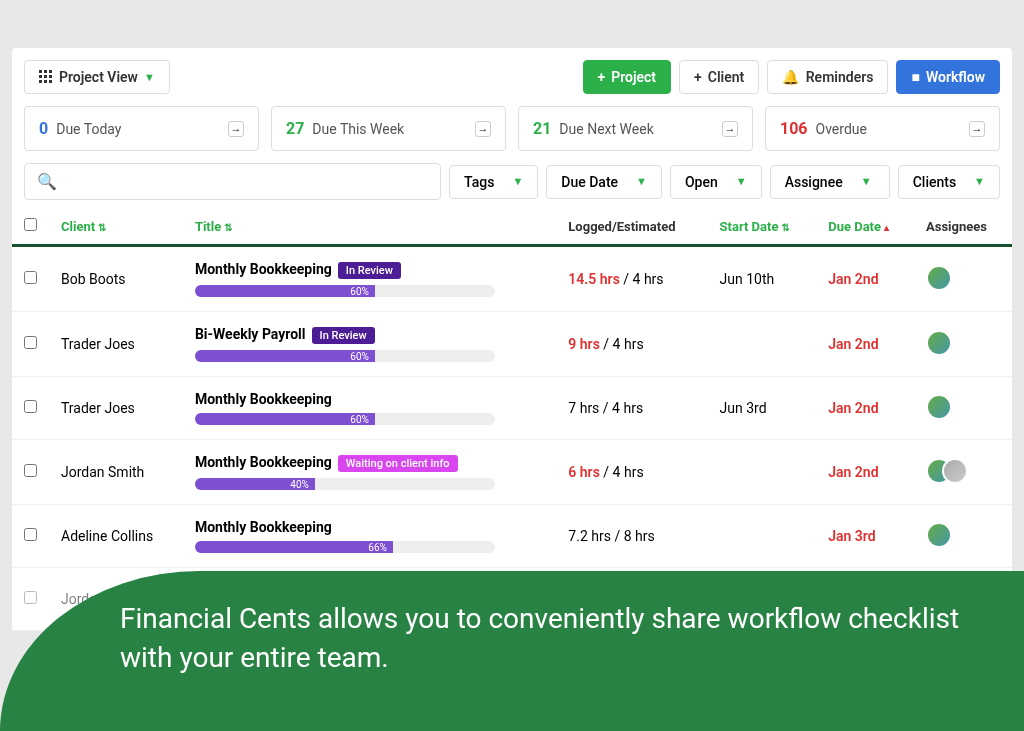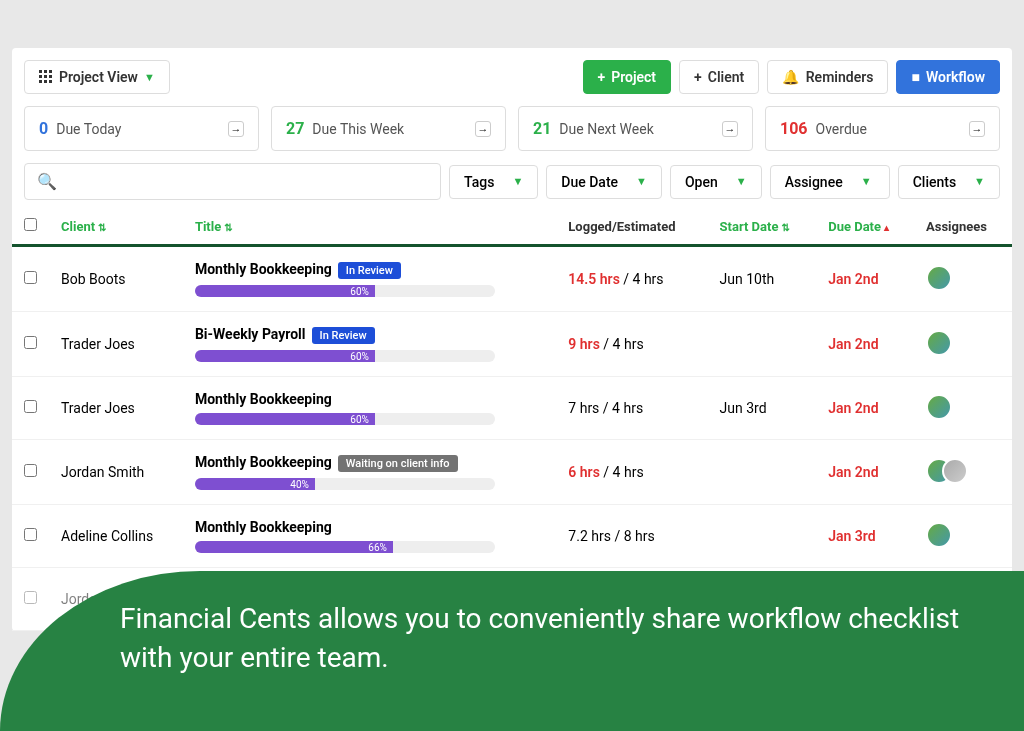--- a/index.html
+++ b/index.html
@@ -24,22 +24,22 @@
 .search input { border: none; outline: none; flex: 1; font-size: 14px; }
 .filter-pill { border: 1px solid #ddd; border-radius: 4px; padding: 8px 14px; display: flex; align-items: center; gap: 18px; font-size: 14px; font-weight: 500; cursor: pointer; }
 .chev { color: #2bb04a; font-size: 11px; }
 table { width: 100%; border-collapse: collapse; }
 thead th { text-align: left; font-size: 13px; padding: 10px 12px; color: #2bb04a; font-weight: 700; border-bottom: 3px solid #14532d; }
 thead th.dark, thead th:nth-child(4), thead th:nth-child(7) { color: #333; }
 tbody td { padding: 14px 12px; border-bottom: 1px solid #f0f0f0; font-size: 14px; vertical-align: middle; }
 .cb { width: 30px; }
 .title-cell { font-weight: 700; }
 .badge { display: inline-block; padding: 2px 8px; border-radius: 3px; font-size: 11px; font-weight: 500; color: #fff; margin-left: 6px; }
-.badge.green { background: #1d4ed8; }
-.badge.red { background: #737373; }
+.badge.green { background: #4c1d95; }
+.badge.red { background: #d946ef; }
 .progress { margin-top: 6px; width: 300px; height: 12px; background: #eee; border-radius: 6px; overflow: hidden; position: relative; }
 .progress .fill { height: 100%; background: #7e4fd1; display: flex; align-items: center; justify-content: flex-end; padding-right: 6px; color: #fff; font-size: 10px; }
 .logged .over { color: #e03030; font-weight: 600; }
 .due-red { color: #e03030; font-weight: 600; }
 .avatar { width: 26px; height: 26px; border-radius: 50%; background: linear-gradient(135deg,#6a4,#49a); display: inline-block; border: 2px solid #fff; }
 .avatar.a2 { background: linear-gradient(135deg,#aaa,#ccc); margin-left:-10px; }
 .sort-icon { font-size: 10px; margin-left: 3px; }
 .banner { position: absolute; bottom: 0; left: 0; right: 0; height: 160px; }
 .banner-shape { position: absolute; inset: 0; background: #278243; border-top-left-radius: 200px 160px; }
 .banner-text { position: relative; color: #fff; font-size: 28px; padding: 28px 40px 0 120px; line-height: 1.4; }

